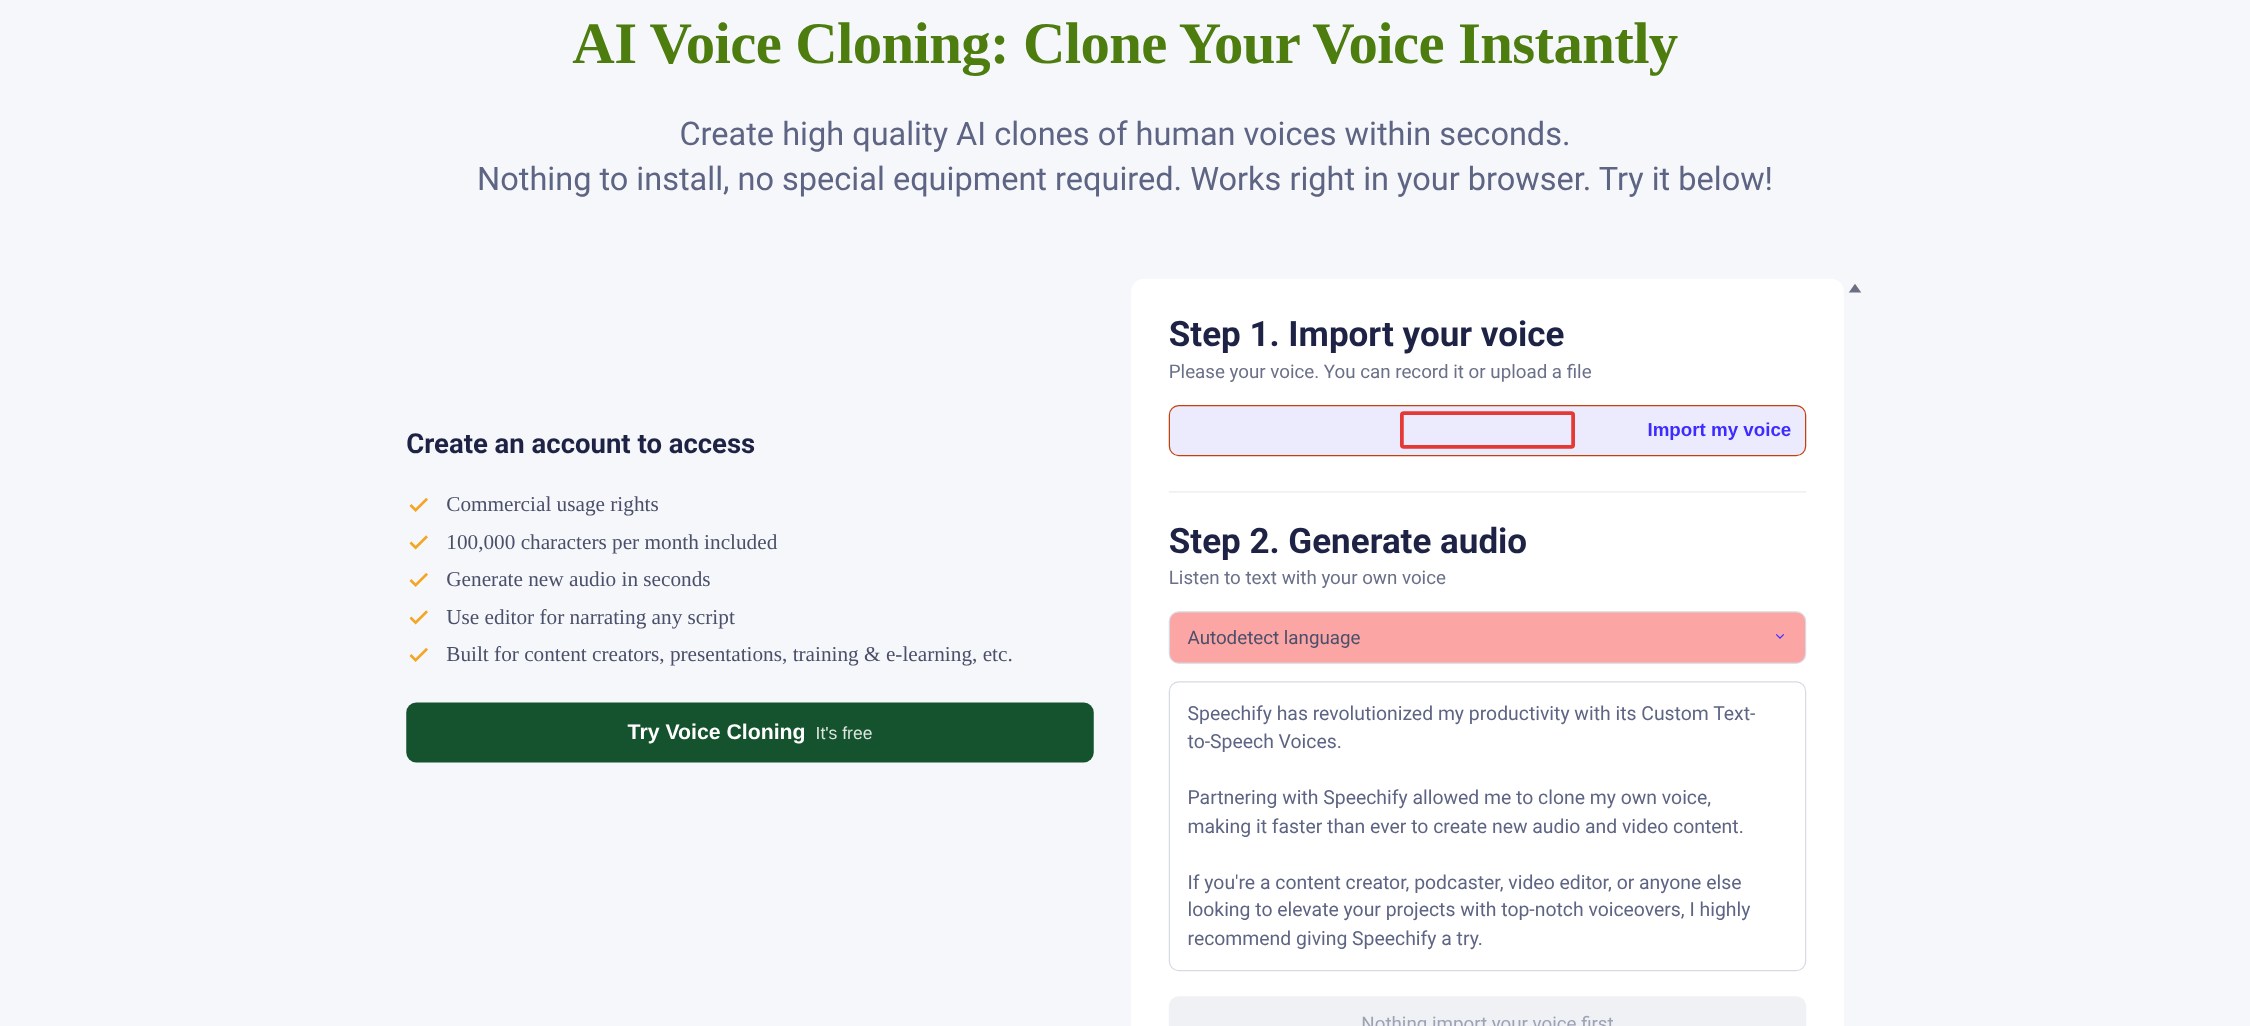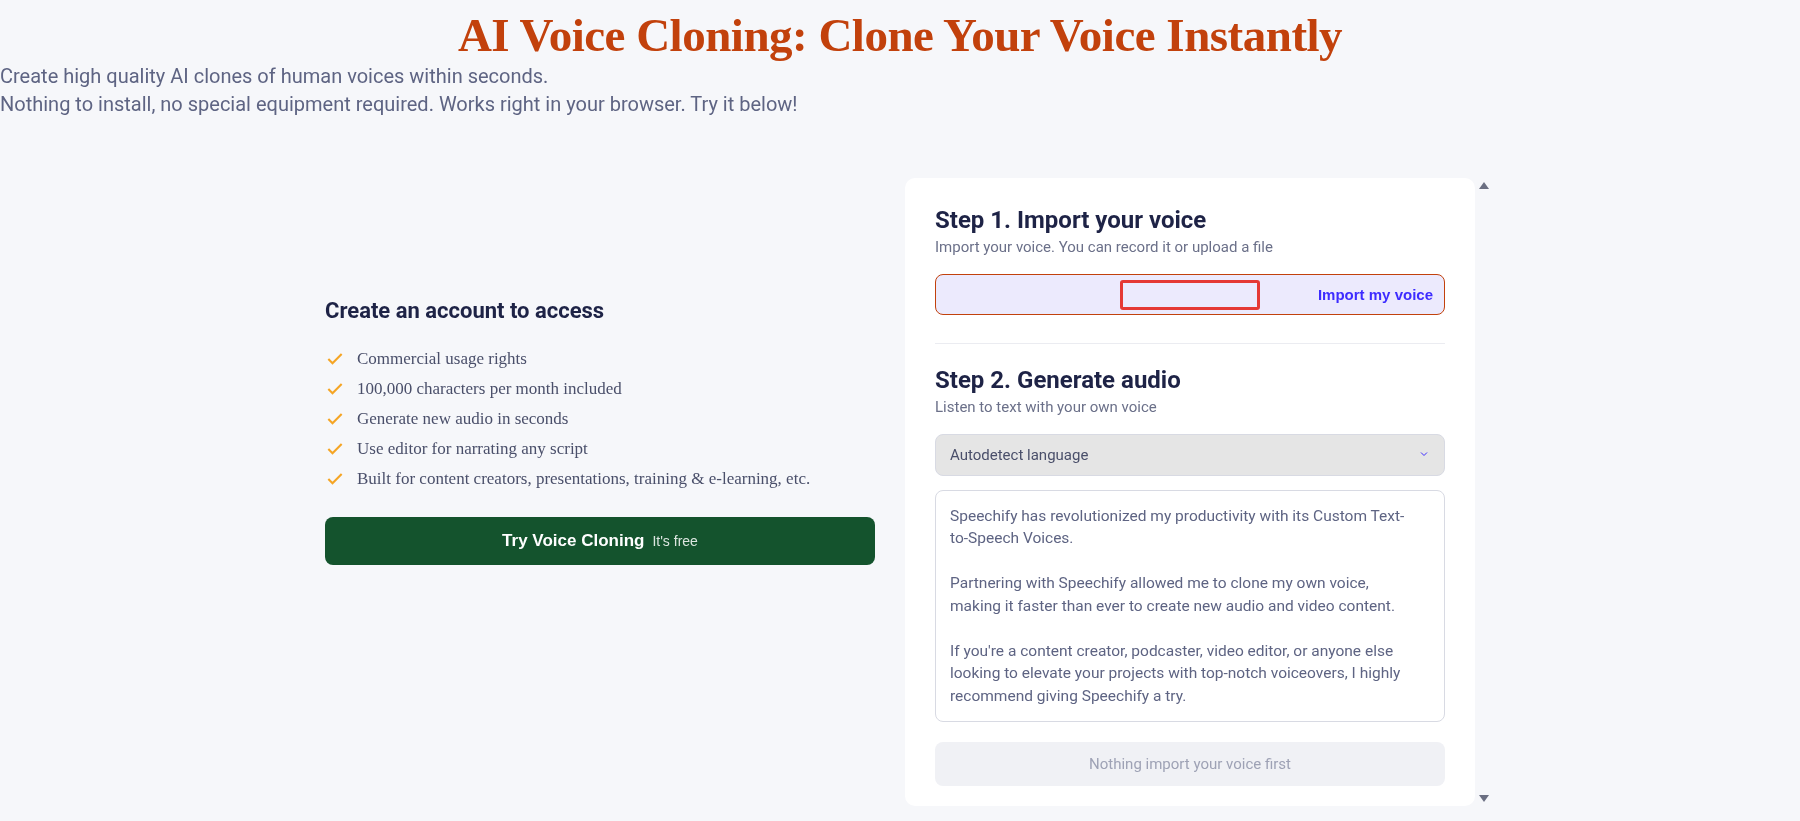--- a/index.html
+++ b/index.html
@@ -12,28 +12,30 @@
       background: #f6f7fa;
       color: #1a1a2e;
       width: 1800px;
       height: 821px;
       overflow: hidden;
     }
     .page-title {
       text-align: center;
       font-size: 47px;
       font-weight: 700;
-      color: #c2410c;
+      color: #4d7c0f;
       font-family: Georgia, "Times New Roman", serif;
       padding-top: 8px;
       letter-spacing: -0.5px;
     }
     .subtitle {
-      font-size: 20px;
+      text-align: center;
+      font-size: 26px;
       color: #5e6483;
+      margin-top: 28px;
       line-height: 1.4;
     }
     .content-wrap {
       display: flex;
       justify-content: center;
       gap: 30px;
       padding-top: 60px;
     }
     .left-col {
       width: 550px;
@@ -91,21 +93,21 @@
       opacity: 0.85;
     }
     .right-col {
       width: 570px;
       background: #fff;
       border-radius: 10px;
       padding: 28px 30px 20px 30px;
       position: relative;
     }
     .step-title {
-      font-size: 24px;
+      font-size: 28px;
       font-weight: 700;
       color: #1e2346;
     }
     .step-desc {
       font-size: 15px;
       color: #6b7089;
       margin-top: 4px;
     }
     .import-btn-wrap {
       margin-top: 18px;
@@ -134,21 +136,21 @@
       border-radius: 3px;
       pointer-events: none;
     }
     .divider {
       border: none;
       border-top: 1px solid #ebecf1;
       margin: 28px 0 22px 0;
     }
     .lang-select {
       width: 100%;
-      background: #e5e5e5;
+      background: #fca5a5;
       border: 1px solid #d8dae3;
       border-radius: 8px;
       padding: 11px 14px;
       font-size: 15px;
       color: #4a4f6a;
       margin-top: 18px;
       display: flex;
       justify-content: space-between;
       align-items: center;
       cursor: pointer;
@@ -274,21 +276,21 @@
     </ul>
     <button class="cta-button">
       <span>Try Voice Cloning</span>
       <span class="cta-sub">It's free</span>
     </button>
   </div>
 
   <div class="right-panel-wrap">
     <div class="right-col">
       <div class="step-title">Step 1. Import your voice</div>
-      <div class="step-desc">Import your voice. You can record it or upload a file</div>
+      <div class="step-desc">Please your voice. You can record it or upload a file</div>
 
       <div class="import-btn-wrap">
         <button class="import-button">Import my voice</button>
         <div class="import-highlight"></div>
       </div>
 
       <hr class="divider">
 
       <div class="step-title">Step 2. Generate audio</div>
       <div class="step-desc">Listen to text with your own voice</div>

